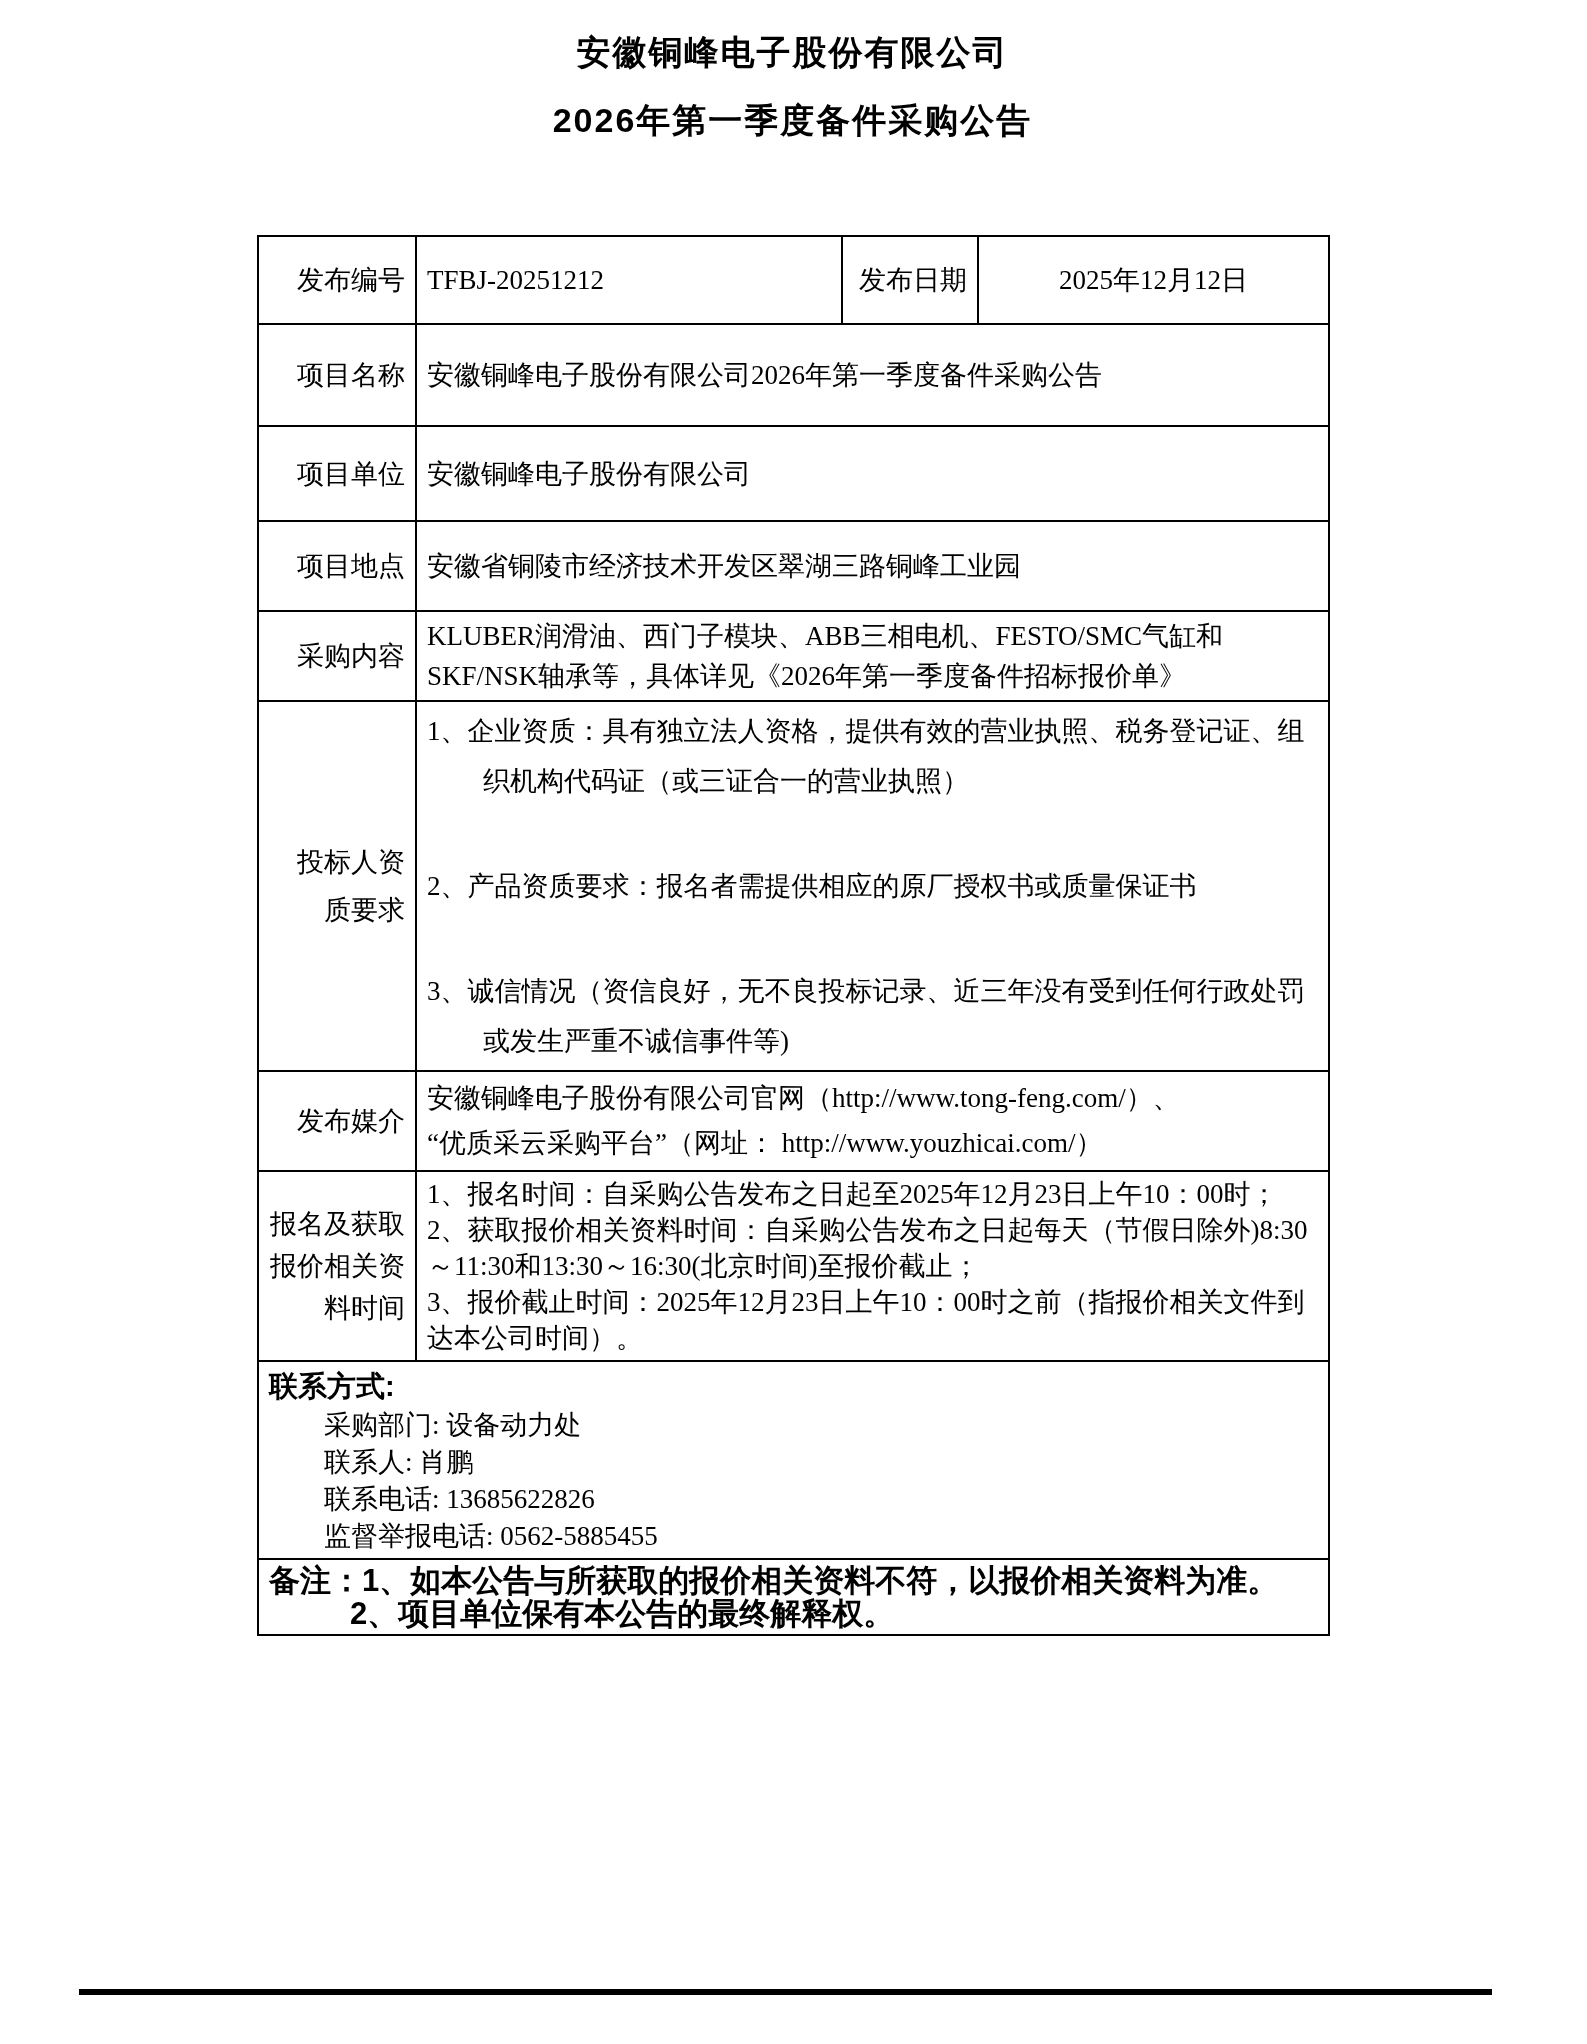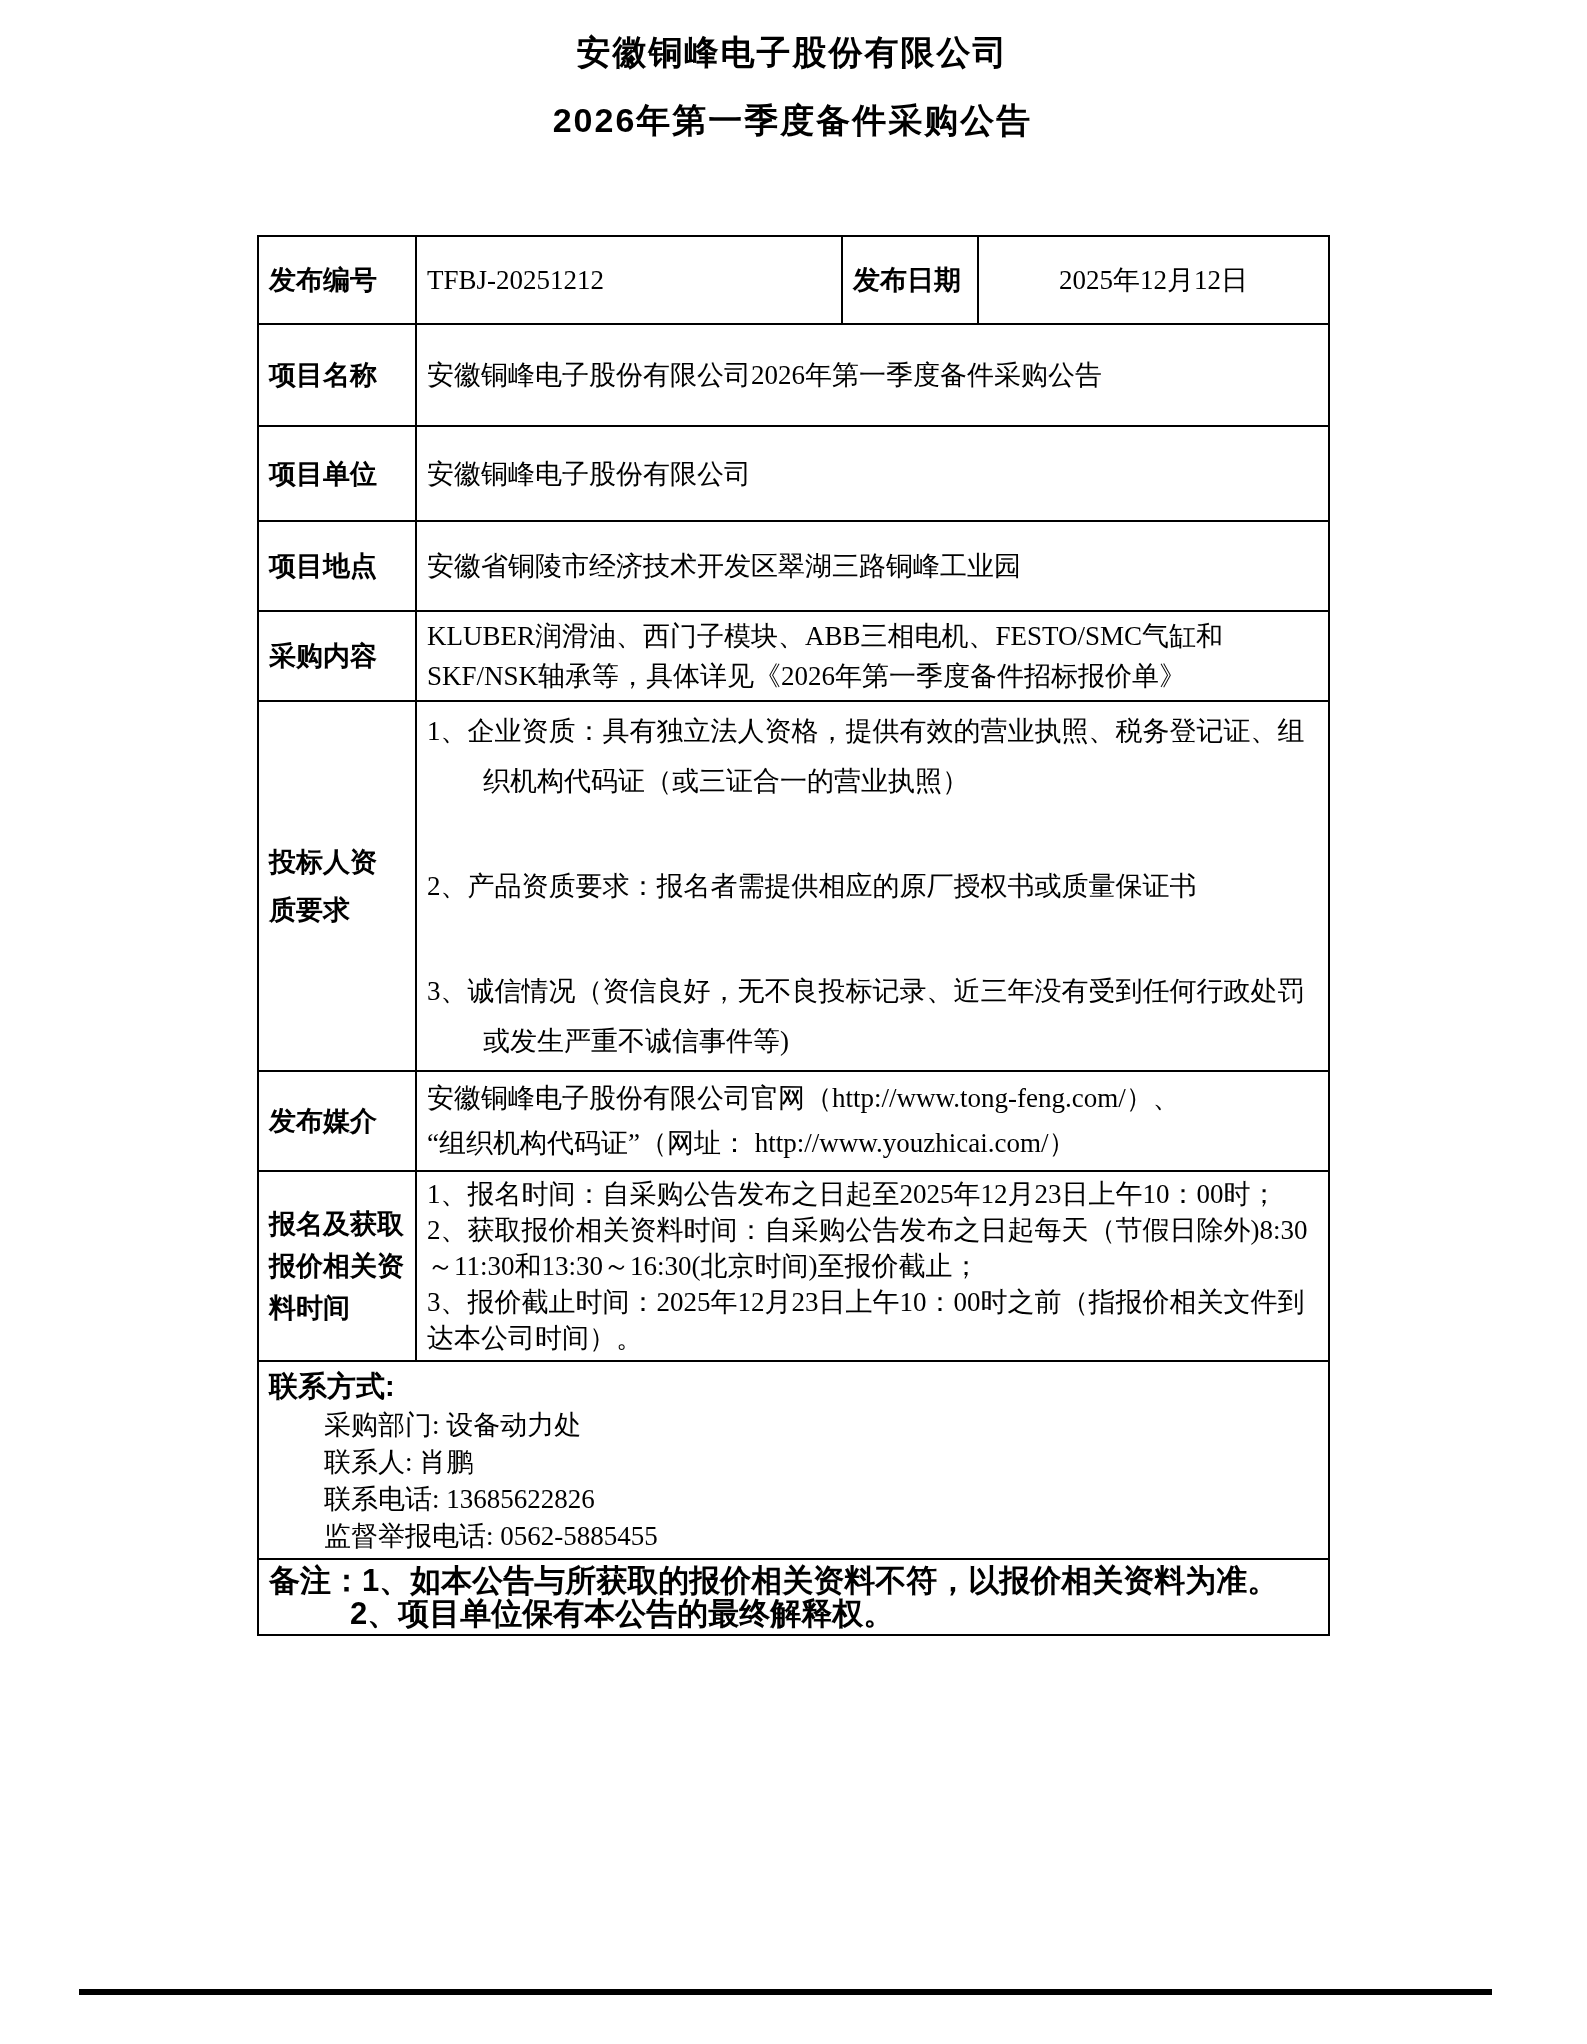--- a/index.html
+++ b/index.html
@@ -32,23 +32,23 @@
     table-layout: fixed;
   }
   table.main td {
     border: 2px solid #000000;
     font-size: 27px;
     vertical-align: middle;
     padding: 4px 10px;
     overflow: hidden;
   }
   .label-cell {
-    text-align: left;
-    font-family: "Liberation Sans", sans-serif;
-    font-weight: bold;
+    text-align: right;
+    font-family: "Liberation Sans", sans-serif;
+    font-weight: normal;
     padding: 4px 2px;
     line-height: 42px;
   }
   .label-cell .lbl-line { line-height: 48px; }
   .content-cell { text-align: left; line-height: 40px; }
   .center { text-align: center; }
 
   .r1  { height: 88px; }
   .r2  { height: 102px; }
   .r3  { height: 95px; }
@@ -157,21 +157,21 @@
       <p class="qual-item">1、企业资质：具有独立法人资格，提供有效的营业执照、税务登记证、组织机构代码证（或三证合一的营业执照）</p>
       <p class="qual-item">2、产品资质要求：报名者需提供相应的原厂授权书或质量保证书</p>
       <p class="qual-item">3、诚信情况（资信良好，无不良投标记录、近三年没有受到任何行政处罚或发生严重不诚信事件等)</p>
     </td>
   </tr>
 
   <tr class="r8">
     <td class="label-cell">发布媒介</td>
     <td class="content-cell" colspan="3">
       <div class="media-line">安徽铜峰电子股份有限公司官网（http://www.tong-feng.com/）、</div>
-      <div class="media-line">“组织机构代码证”（网址： http://www.youzhicai.com/）</div>
+      <div class="media-line">“优质采云采购平台”（网址： http://www.youzhicai.com/）</div>
     </td>
   </tr>
 
   <tr class="r9">
     <td class="label-cell">
       <div class="lbl-line" style="line-height:42px">报名及获取</div>
       <div class="lbl-line" style="line-height:42px">报价相关资</div>
       <div class="lbl-line" style="line-height:42px">料时间</div>
     </td>
     <td class="content-cell signup-cell" colspan="3">

